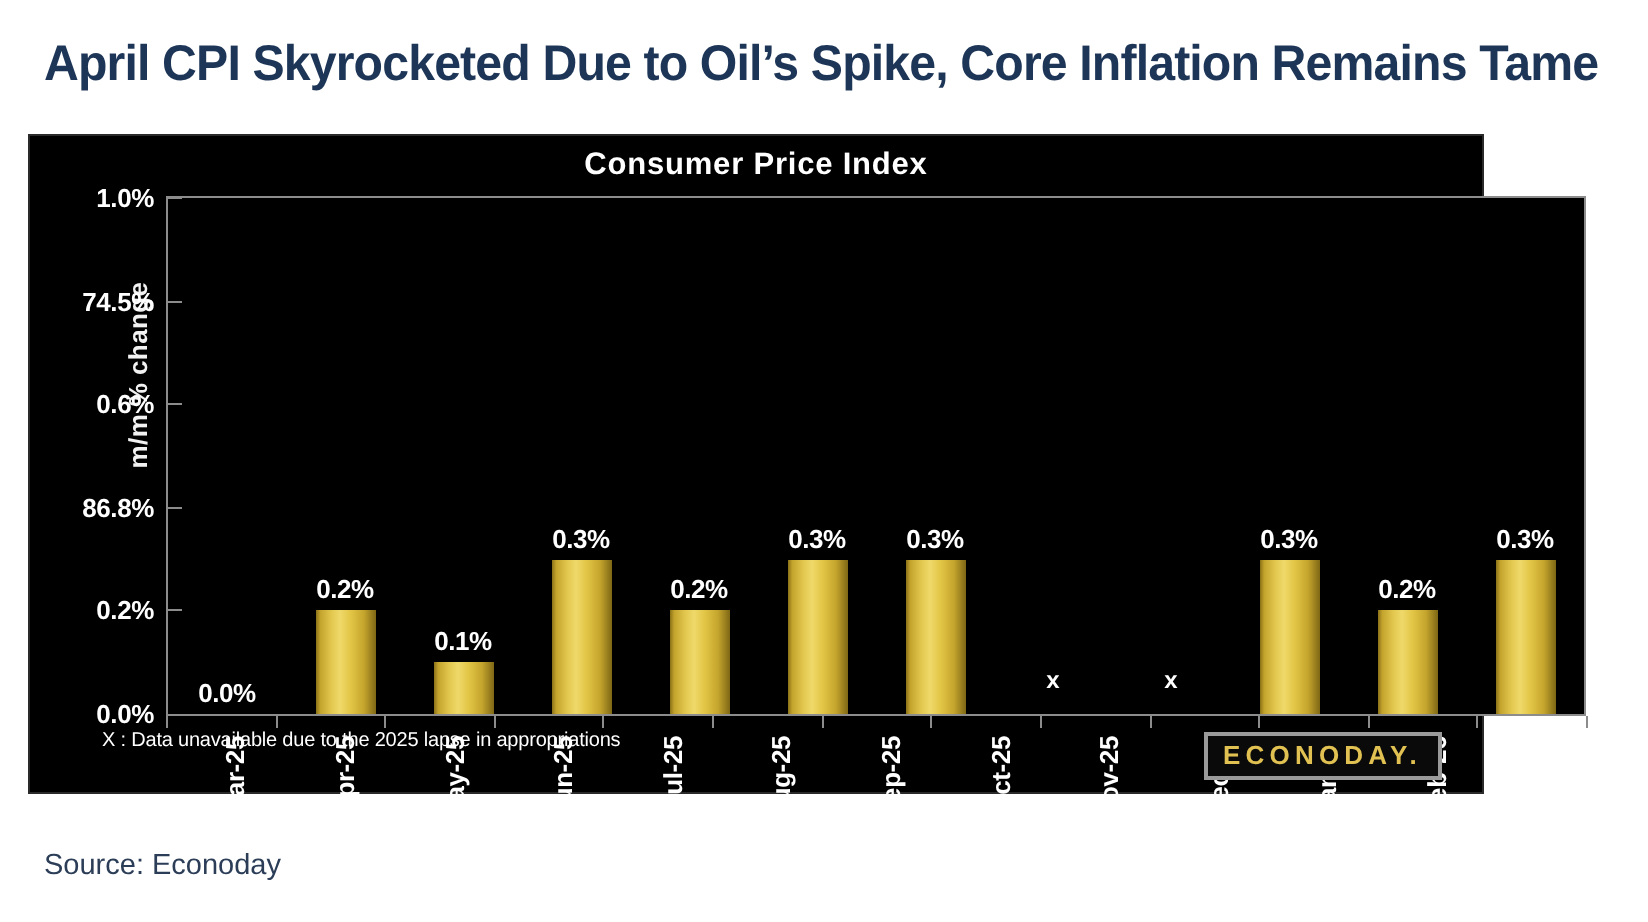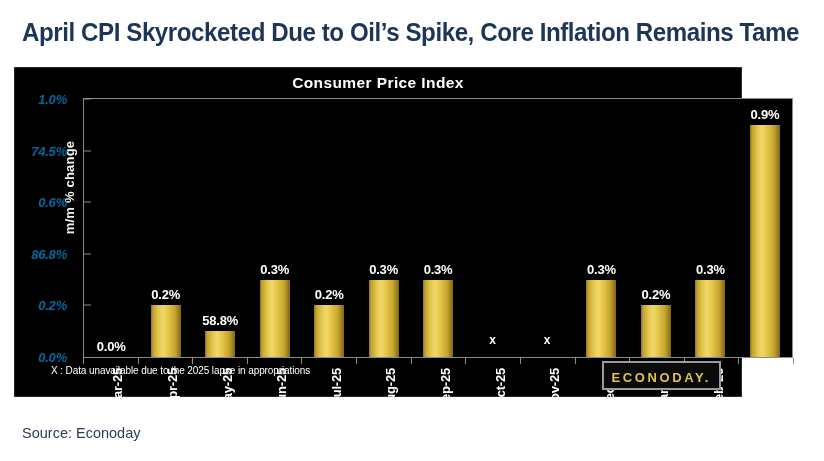--- a/index.html
+++ b/index.html
@@ -85,28 +85,27 @@
 
   .plot-inner {
     position: absolute;
     left: 0; right: 0; top: 0; bottom: 0;
   }
 
   
   .ytick {
     position: absolute;
     right: 100%;
-    margin-right: 17px;
+    margin-right: 7px;
     transform: translateY(-50%);
-    color: #0369a1;
+    color: #ffffff;
     font-size: 13px;
     font-weight: bold;
     white-space: nowrap;
     letter-spacing: -0.2px;
-    font-style: italic;
   }
   .ytickmark {
     position: absolute;
     left: 0;
     width: 7px;
     height: 0;
     border-top: 1px solid #8c8c8c;
     transform: translateY(-0.5px);
   }
 
@@ -211,21 +210,21 @@
     white-space: nowrap;
   }
 
   
   .logo {
     position: absolute;
     right: 20px;
     bottom: 6px;
     border: 2px solid #9a9a9a;
     background: #0a0a0a;
-    padding: 7px 8px 3px 8px;
+    padding: 2px 8px 3px 8px;
     box-sizing: border-box;
   }
   .logo-text {
     color: #e0c152;
     font-size: 13px;
     font-weight: bold;
     letter-spacing: 2.6px;
     white-space: nowrap;
   }
 
@@ -268,21 +267,21 @@
         <div class="barcell">
           <div class="bar" style="height: 0px;"></div>
           <div class="barlabel" style="bottom: 3px;">0.0%</div>
         </div>
         <div class="barcell">
           <div class="bar" style="height: 51.6px;"></div>
           <div class="barlabel" style="bottom: 54.6px;">0.2%</div>
         </div>
         <div class="barcell">
           <div class="bar" style="height: 25.8px;"></div>
-          <div class="barlabel" style="bottom: 28.8px;">58.8%</div>
+          <div class="barlabel" style="bottom: 28.8px;">0.1%</div>
         </div>
         <div class="barcell">
           <div class="bar" style="height: 77.4px;"></div>
           <div class="barlabel" style="bottom: 80.4px;">0.3%</div>
         </div>
         <div class="barcell">
           <div class="bar" style="height: 51.6px;"></div>
           <div class="barlabel" style="bottom: 54.6px;">0.2%</div>
         </div>
         <div class="barcell">
@@ -303,24 +302,20 @@
           <div class="bar" style="height: 77.4px;"></div>
           <div class="barlabel" style="bottom: 80.4px;">0.3%</div>
         </div>
         <div class="barcell">
           <div class="bar" style="height: 51.6px;"></div>
           <div class="barlabel" style="bottom: 54.6px;">0.2%</div>
         </div>
         <div class="barcell">
           <div class="bar" style="height: 77.4px;"></div>
           <div class="barlabel" style="bottom: 80.4px;">0.3%</div>
-        </div>
-        <div class="barcell">
-          <div class="bar" style="height: 232.2px;"></div>
-          <div class="barlabel" style="bottom: 235.2px;">0.9%</div>
         </div>
       </div>
   </div>
 
   <div class="xticks" id="xticks-layer">
       <div class="xtickmark" style="left: 0%;"></div>
       <div class="xtickmark" style="left: 7.69231%;"></div>
       <div class="xtickmark" style="left: 15.3846%;"></div>
       <div class="xtickmark" style="left: 23.0769%;"></div>
       <div class="xtickmark" style="left: 30.7692%;"></div>

